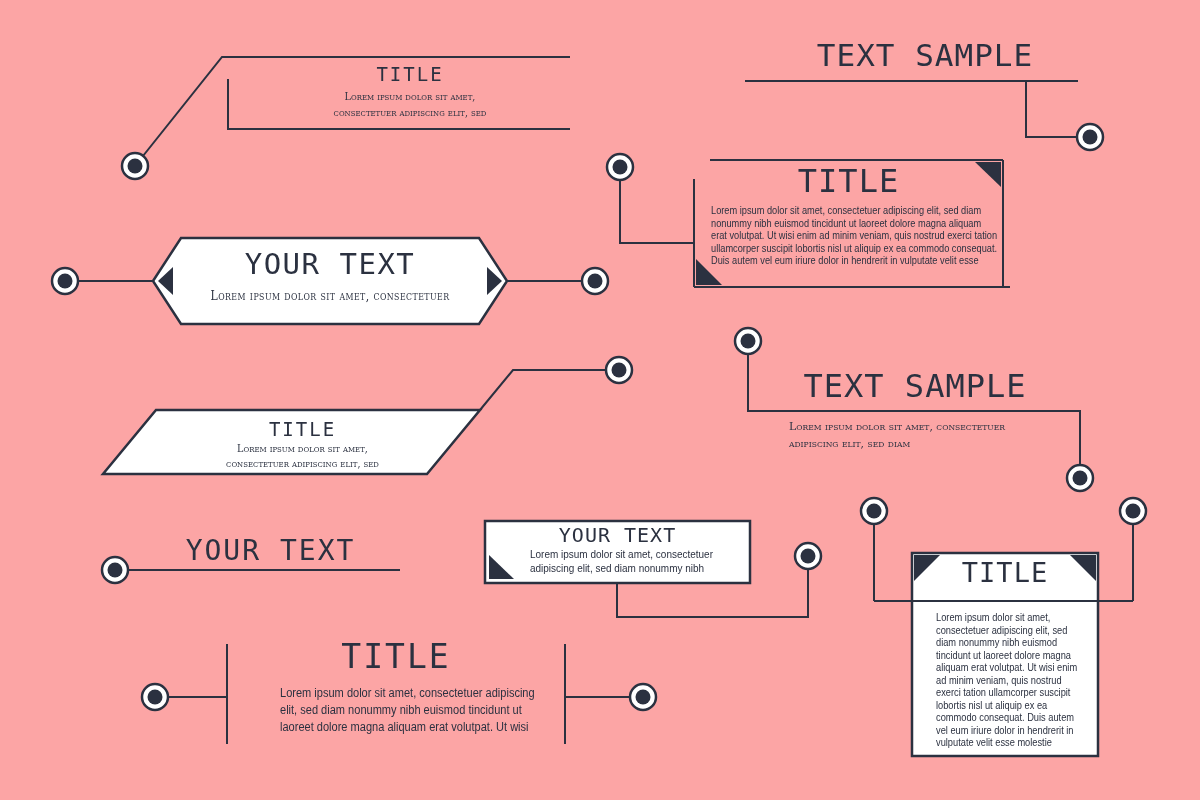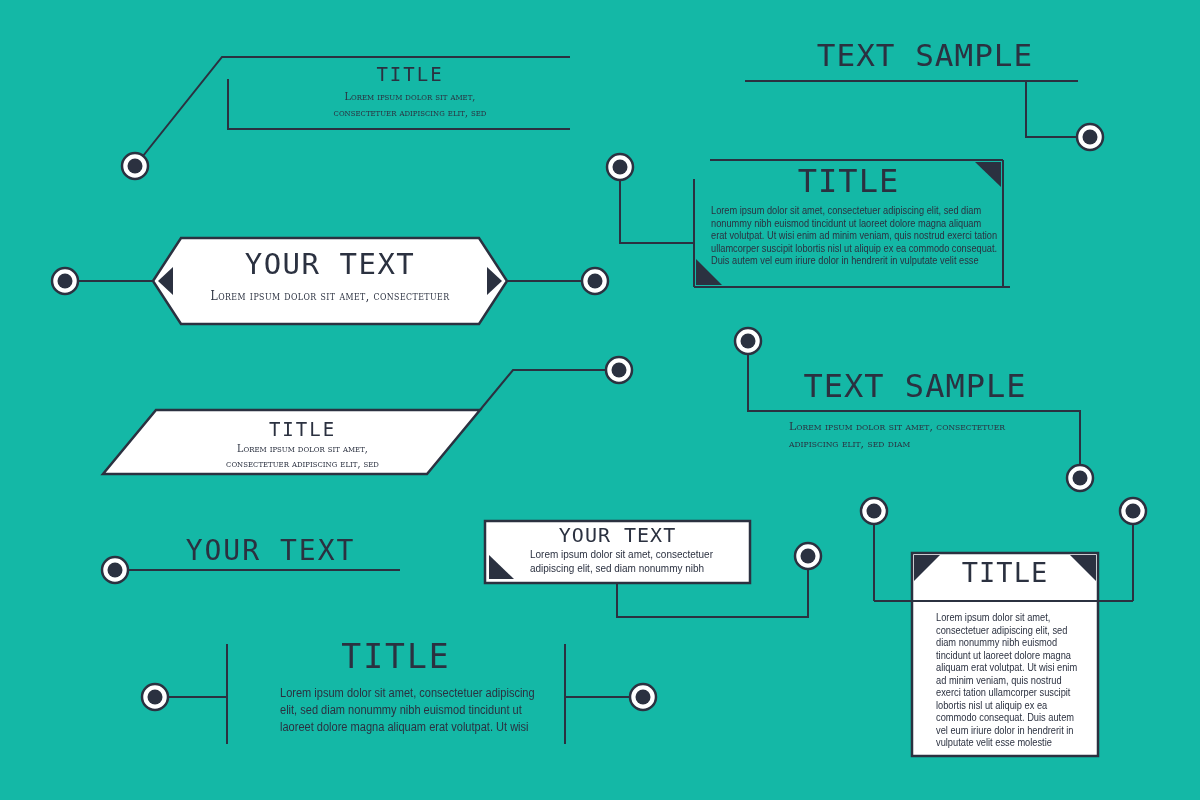--- a/index.html
+++ b/index.html
@@ -1,16 +1,16 @@
 <!DOCTYPE html>
 <html><head>
 <meta charset="utf-8">
 <style>
   html,body{margin:0;padding:0;background:#ffffff;}
-  .canvas{position:relative;width:1200px;height:800px;background:#14b8a6;overflow:hidden;
+  .canvas{position:relative;width:1200px;height:800px;background:#fca5a5;overflow:hidden;
           font-family:"Liberation Sans","DejaVu Sans",sans-serif;color:#2b3140;}
   svg.wires{position:absolute;left:0;top:0;width:1200px;height:800px;}
   .ln{fill:none;stroke:#2b3140;stroke-width:2;}
   .frame{fill:#ffffff;stroke:#2b3140;stroke-width:2.5;}
   .fillshape{fill:#2b3140;stroke:none;}
   .ring{fill:#ffffff;stroke:#2b3140;stroke-width:2.5;}
   .dot{fill:#2b3140;stroke:none;}
   .txt{position:absolute;color:#2b3140;}
   .ttl{font-family:"DejaVu Sans Mono","Liberation Mono",monospace;white-space:nowrap;text-align:center;}
   .caps{font-family:"DejaVu Serif","Liberation Serif",serif;font-variant:small-caps;white-space:pre-line;}

